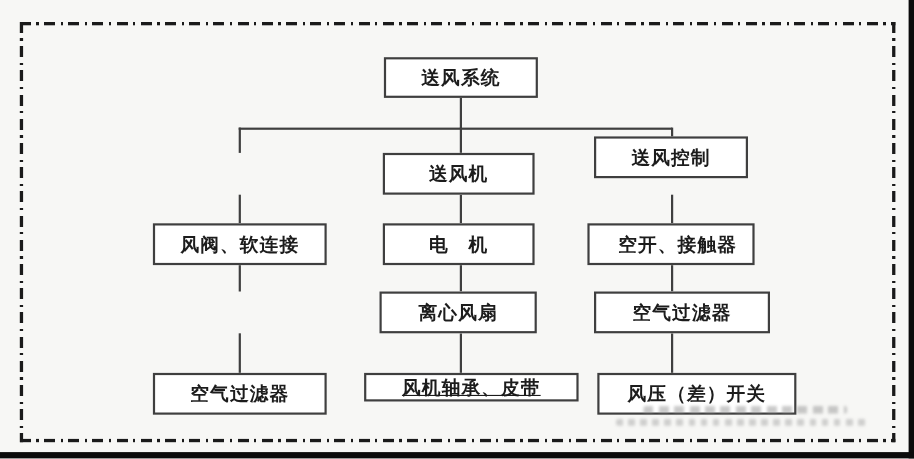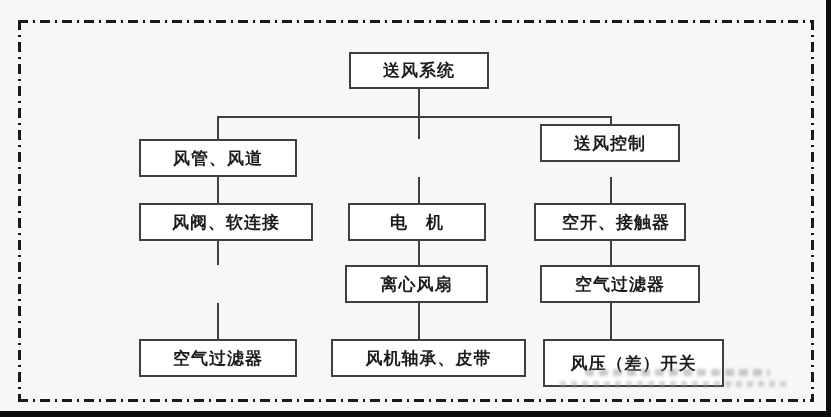--- a/index.html
+++ b/index.html
@@ -85,29 +85,29 @@
   <div class="conn v" style="left:418px;top:177px;height:26px;"></div>
   <div class="conn v" style="left:418px;top:241px;height:24px;"></div>
   <div class="conn v" style="left:418px;top:303px;height:36px;"></div>
 
   <div class="conn v" style="left:610px;top:177px;height:26px;"></div>
   <div class="conn v" style="left:610px;top:241px;height:24px;"></div>
   <div class="conn v" style="left:610px;top:303px;height:36px;"></div>
 
   <div class="node" style="left:349px;top:52px;width:140px;height:37px;">送风系统</div>
 
-  <div class="node" style="left:139px;top:139px;width:158px;height:38px;">风管、风道</div>
-  <div class="node" style="left:139px;top:203px;width:174px;height:38px;">风阀、软连接</div>
+  <div class="node" style="left:139px;top:203px;width:158px;height:38px;">风阀、软连接</div>
   <div class="node" style="left:139px;top:339px;width:158px;height:38px;">空气过滤器</div>
 
+  <div class="node" style="left:348px;top:139px;width:138px;height:38px;">送风机</div>
   <div class="node" style="left:348px;top:203px;width:138px;height:38px;">电　机</div>
   <div class="node" style="left:345px;top:265px;width:143px;height:38px;">离心风扇</div>
-  <div class="node" style="left:331px;top:339px;width:195px;height:38px;">风机轴承、皮带</div>
+  <div class="node" style="left:331px;top:339px;width:195px;height:26px;text-decoration:underline;">风机轴承、皮带</div>
 
   <div class="node" style="left:540px;top:124px;width:140px;height:38px;">送风控制</div>
   <div class="node" style="left:534px;top:203px;width:152px;height:38px;padding-left:12px;">空开、接触器</div>
   <div class="node" style="left:540px;top:265px;width:160px;height:38px;">空气过滤器</div>
-  <div class="node" style="left:543px;top:339px;width:181px;height:48px;">风压（差）开关</div>
+  <div class="node" style="left:543px;top:339px;width:181px;height:38px;">风压（差）开关</div>
 
   <div class="smudge a" style="left:585px;top:369px;width:185px;height:7px;"></div>
   <div class="smudge b" style="left:560px;top:381px;width:230px;height:6px;"></div>
 
 </div>
 
 </body></html>

